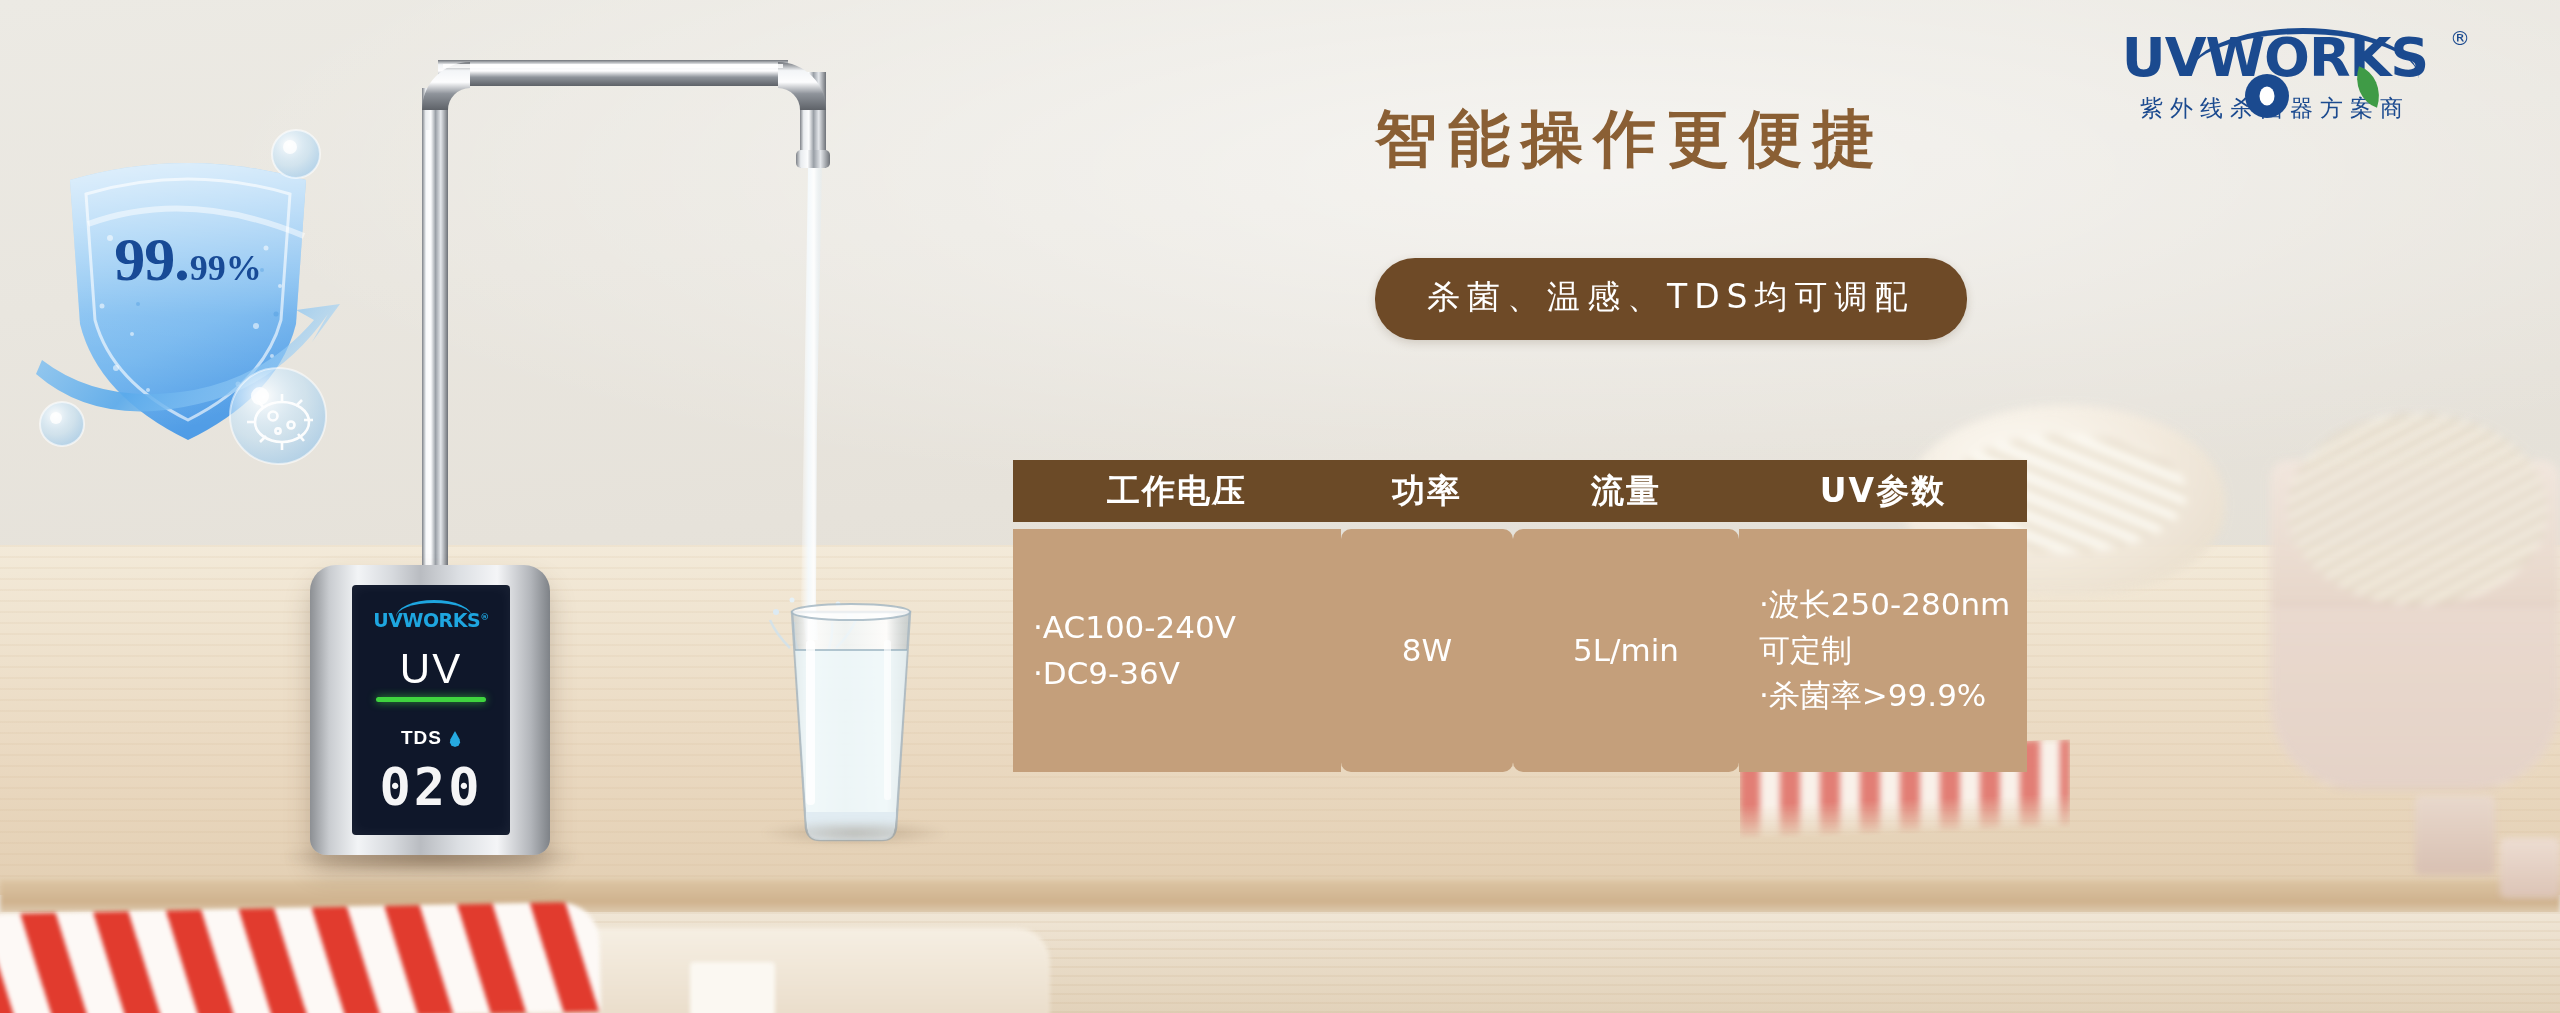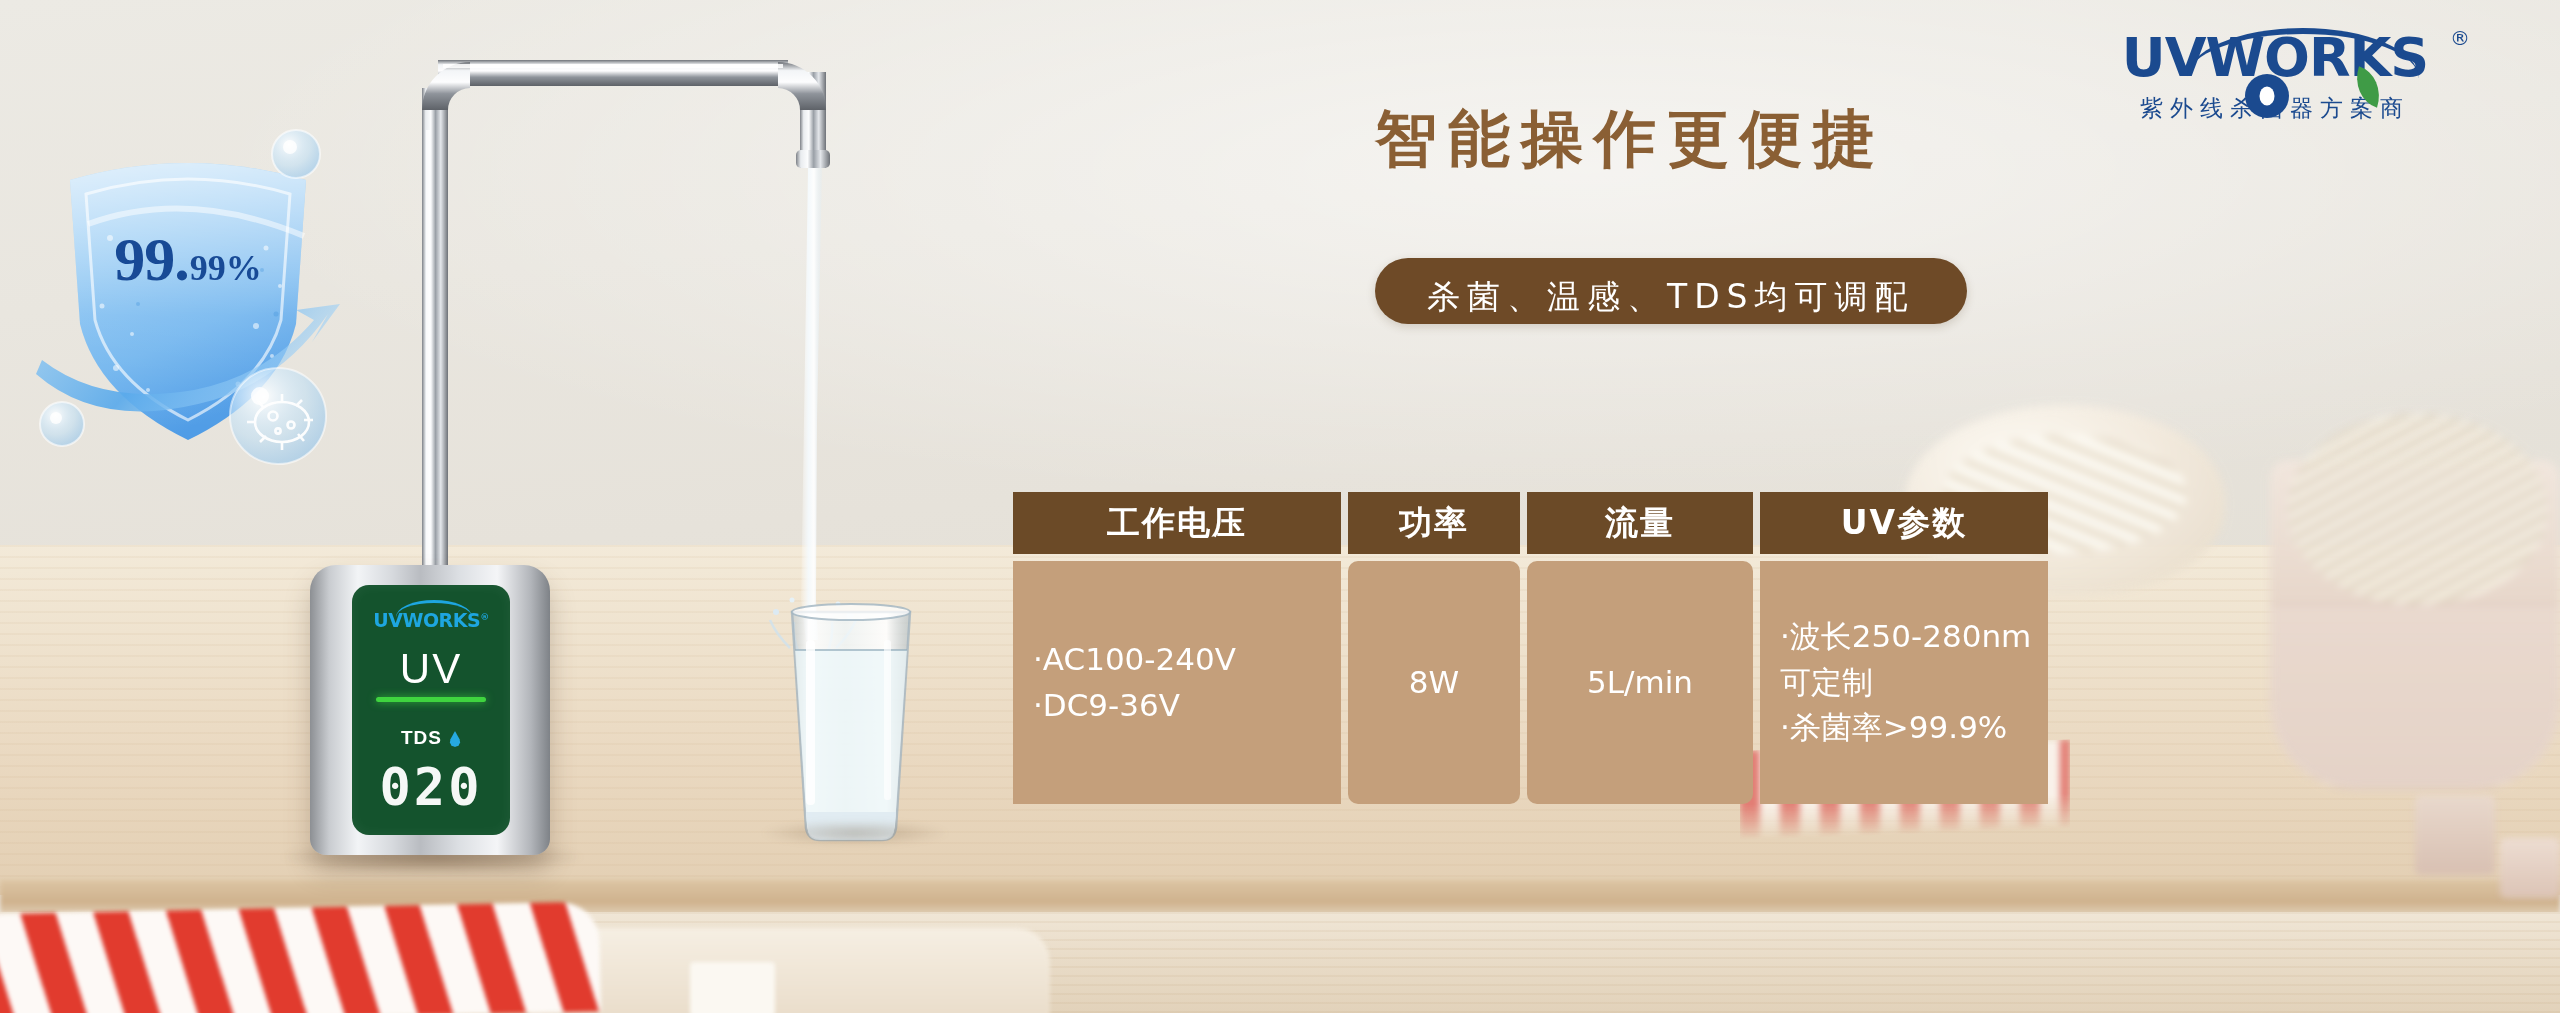--- a/index.html
+++ b/index.html
@@ -122,21 +122,21 @@
   .device{
     position:absolute;left:310px;top:565px;width:240px;height:290px;
   }
   .device-body{
     position:absolute;inset:0;border-radius:26px 26px 16px 16px;
     background:linear-gradient(90deg,#8c8f93 0%,#c9ccd0 8%,#f2f4f6 20%,#d7dade 34%,#b9bcc1 46%,#dcdfe3 62%,#f4f5f7 78%,#b2b5ba 92%,#7e8287 100%);
     box-shadow:0 16px 26px rgba(90,70,50,.28);
   }
   .device-screen{
     position:absolute;left:42px;top:20px;width:158px;height:250px;
-    border-radius:17px;background:#14532d;
+    border-radius:4px;background:#0f172a;
     box-shadow:inset 0 0 14px rgba(255,255,255,.06);
     overflow:hidden;
   }
   .dev-logo{
     position:absolute;left:0;top:24px;width:100%;text-align:center;
     color:#1ea6e0;font-size:19px;font-weight:800;letter-spacing:-0.5px;
     font-family:"DejaVu Sans","Liberation Sans",sans-serif;
   }
   .dev-logo sup{font-size:9px;vertical-align:super;}
   .dev-logo .arc{
@@ -184,21 +184,21 @@
   .headline{
     position:absolute;left:1375px;top:82px;
     font-family:"DejaVu Serif","Liberation Serif",serif;
     font-size:62px;font-weight:700;color:#8a5f34;letter-spacing:11px;
     white-space:nowrap;
     margin-top:15px;
   }
   .pill{
     position:absolute;left:1375px;top:258px;
     background:#6e4a27;color:#fff;border-radius:40px;
-    padding:17px 52px 4px 52px;
+    padding:17px 52px 20px 52px;
     font-size:33px;letter-spacing:7px;white-space:nowrap;
     font-family:"DejaVu Sans","Liberation Sans",sans-serif;
     box-shadow:0 3px 10px rgba(80,55,30,.18);
   }
 
   
   .logo{position:absolute;left:2085px;top:30px;width:380px;height:120px;}
   .logo-main{
     position:relative;width:100%;text-align:center;
     color:#1b4a8f;font-size:54px;font-weight:800;letter-spacing:-1px;
@@ -227,21 +227,21 @@
     width:15px;height:19px;border-radius:50%;background:#fff;
   }
   .logo-leaf{
     position:absolute;left:268px;top:40px;width:30px;height:34px;
     background:#3f9b46;border-radius:0 100% 0 100%;transform:rotate(18deg);
   }
 
   
   .spec{
     position:absolute;left:1013px;top:460px;width:1296px;
-    display:flex;gap:7px;align-items:flex-start;margin-top:32px;
+    display:flex;gap:0;align-items:flex-start;
   }
   .spec-col{display:flex;flex-direction:column;gap:7px;}
   .spec-head{
     background:#6b4a27;color:#fff;height:62px;
     display:flex;align-items:center;justify-content:center;
     font-size:33px;font-weight:700;letter-spacing:2px;
     font-family:"DejaVu Sans","Liberation Sans",sans-serif;
   }
   .spec-cell{
     background:#c49f7b;color:#fff;height:243px;

